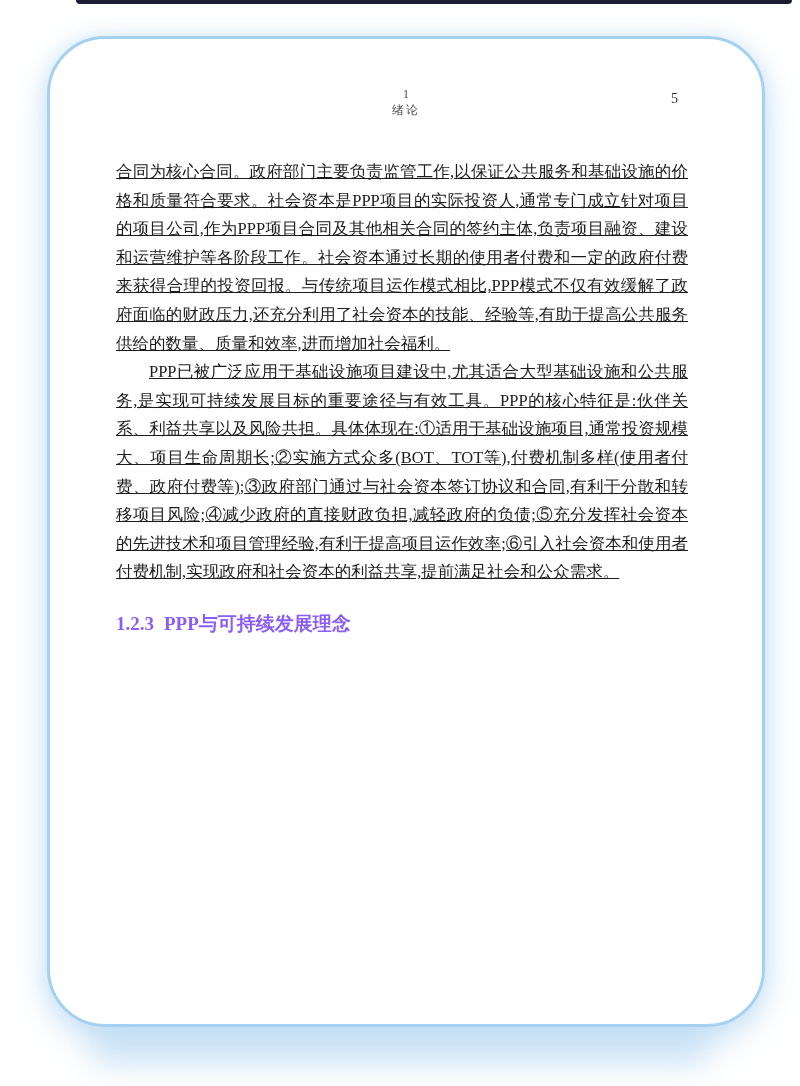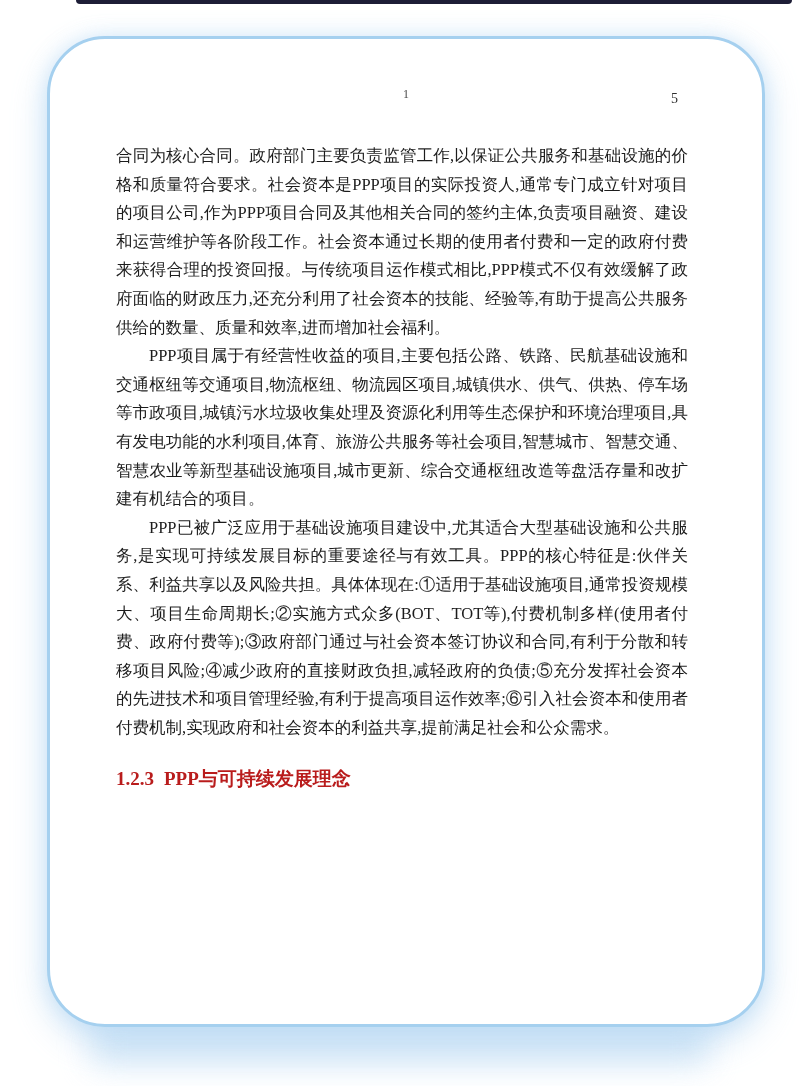--- a/index.html
+++ b/index.html
@@ -68,51 +68,51 @@
   }
 
   .page-body {
     margin-top: 40px;
     padding: 0 74px 0 66px;
     color: #1c1c1c;
     font-size: 16.5px;
     line-height: 28.6px;
     text-align: justify;
   }
-  .page-body p { text-indent: 2em; }
+  .page-body p { text-indent: 2em; text-decoration: underline; }
   .page-body p.no-indent { text-indent: 0; }
 
   .section-heading {
     margin: 24px 0 28px 0;
     font-size: 19px;
     font-weight: bold;
-    color: #b91c1c;
+    color: #8b5cf6;
     text-align: left;
     line-height: 26px;
   }
   .section-heading .sep { display: inline-block; width: 10px; }
 </style>
 </head>
 <body>
 
 <div class="stage">
 
   <div class="prev-page-edge"></div>
   <div class="bottom-glow"></div>
 
   <div class="page-card">
 
     <div class="page-header">
       <div class="chapter-number">1</div>
+      <div class="chapter-title">绪论</div>
       <div class="page-number">5</div>
     </div>
 
     <div class="page-body">
       <p class="no-indent">合同为核心合同。政府部门主要负责监管工作,以保证公共服务和基础设施的价格和质量符合要求。社会资本是PPP项目的实际投资人,通常专门成立针对项目的项目公司,作为PPP项目合同及其他相关合同的签约主体,负责项目融资、建设和运营维护等各阶段工作。社会资本通过长期的使用者付费和一定的政府付费来获得合理的投资回报。与传统项目运作模式相比,PPP模式不仅有效缓解了政府面临的财政压力,还充分利用了社会资本的技能、经验等,有助于提高公共服务供给的数量、质量和效率,进而增加社会福利。</p>
-      <p>PPP项目属于有经营性收益的项目,主要包括公路、铁路、民航基础设施和交通枢纽等交通项目,物流枢纽、物流园区项目,城镇供水、供气、供热、停车场等市政项目,城镇污水垃圾收集处理及资源化利用等生态保护和环境治理项目,具有发电功能的水利项目,体育、旅游公共服务等社会项目,智慧城市、智慧交通、智慧农业等新型基础设施项目,城市更新、综合交通枢纽改造等盘活存量和改扩建有机结合的项目。</p>
       <p>PPP已被广泛应用于基础设施项目建设中,尤其适合大型基础设施和公共服务,是实现可持续发展目标的重要途径与有效工具。PPP的核心特征是:伙伴关系、利益共享以及风险共担。具体体现在:①适用于基础设施项目,通常投资规模大、项目生命周期长;②实施方式众多(BOT、TOT等),付费机制多样(使用者付费、政府付费等);③政府部门通过与社会资本签订协议和合同,有利于分散和转移项目风险;④减少政府的直接财政负担,减轻政府的负债;⑤充分发挥社会资本的先进技术和项目管理经验,有利于提高项目运作效率;⑥引入社会资本和使用者付费机制,实现政府和社会资本的利益共享,提前满足社会和公众需求。</p>
 
       <div class="section-heading">
         <span>1.2.3</span><span class="sep"></span><span>PPP与可持续发展理念</span>
       </div>
 
     </div>
 
   </div>
 </div>

